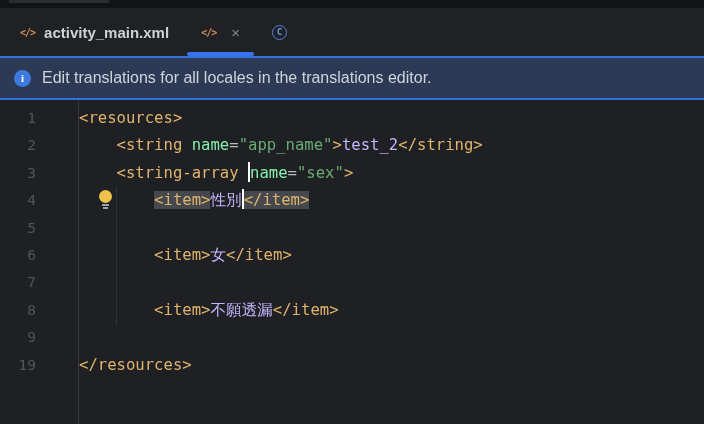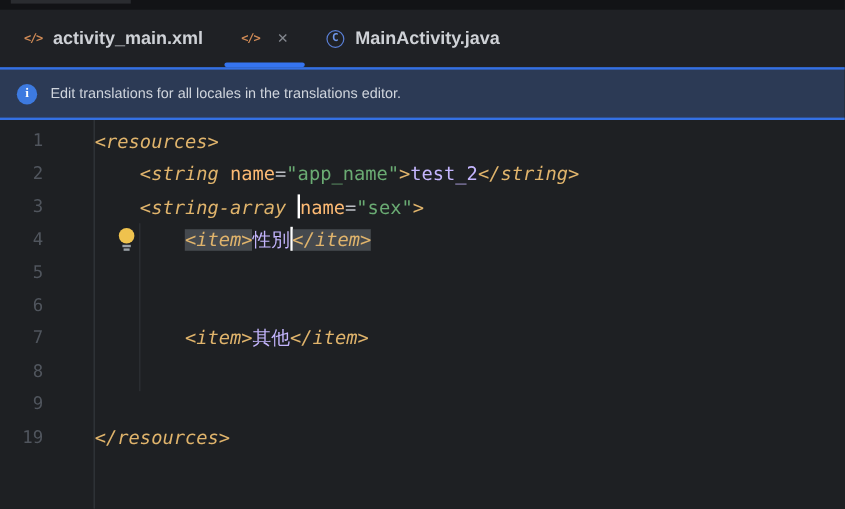--- a/index.html
+++ b/index.html
@@ -32,33 +32,33 @@
   .tab-underline{position:absolute;left:2px;right:2px;bottom:0;height:4px;
     background:#3574f0;border-radius:2px;}
   
   .banner{height:40px;background:#2c3a55;border-top:2px solid #3470e4;border-bottom:2px solid #3470e4;
     display:flex;align-items:center;padding-left:14px;gap:11px;}
   .info-icon{
     display:inline-flex;align-items:center;justify-content:center;flex:0 0 auto;
     width:17px;height:17px;border-radius:50%;background:#3d7ae0;
     color:#ffffff;font-size:11px;font-weight:bold;font-family:"Liberation Serif", serif;
   }
-  .banner-text{font-size:12px;color:#cfd4dc;}
+  .banner-text{font-size:16px;color:#cfd4dc;}
   
   .editor{position:relative;height:324px;background:#1e2023;}
   .gutter-sep{position:absolute;left:78px;top:0;bottom:0;width:1px;background:#34373c;}
   .indent-guide{position:absolute;left:116px;top:86px;height:140px;width:1px;background:#2e3136;}
   .lines{position:relative;padding-top:5px;
     font-family:"DejaVu Sans Mono", monospace;font-size:15.6px;line-height:27.4px;}
   .line{position:relative;height:27.4px;white-space:pre;}
   .ln{position:absolute;left:0;top:0;width:36px;text-align:right;
       color:#50555d;font-size:14.5px;}
   .code{margin-left:79px;}
-  .sg-tag{color:#e0b46c;font-style:italic;}
-  .sg-attr{color:#fdba74;}
+  .sg-tag{color:#e0b46c;}
+  .sg-attr{color:#86efac;}
   .sg-op{color:#bcbec4;}
   .sg-str{color:#6aab73;}
   .sg-txt{color:#c4b5fd;}
   .sg-hl{background:#45494e;}
   .caret{display:inline-block;width:2px;height:20px;background:#ffffff;
     vertical-align:-4px;margin:0;}
   .bulb{position:absolute;left:97px;top:3px;width:16px;height:21px;}
   .bulb-globe{width:13px;height:13px;border-radius:50%;background:#efc24e;margin:0 auto;}
   .bulb-base{width:7px;height:2px;background:#9aa0a6;margin:1px auto 0;}
   .bulb-base2{width:5px;height:2px;background:#9aa0a6;margin:1px auto 0;}
@@ -75,37 +75,36 @@
     <span class="file-icon">&lt;/&gt;</span>
     <span class="tab-label">activity_main.xml</span>
   </div>
   <div class="tab active">
     <span class="file-icon">&lt;/&gt;</span>
     <span class="close-icon">×</span>
     <div class="tab-underline"></div>
   </div>
   <div class="tab">
     <span class="class-icon">C</span>
-    <span class="tab-label">MainActivity.java</span>
   </div>
 </div>
 
 <div class="banner">
   <span class="info-icon">i</span>
   <span class="banner-text">Edit translations for all locales in the translations editor.</span>
 </div>
 
 <div class="editor">
   <div class="gutter-sep"></div>
   <div class="indent-guide"></div>
   <div class="lines" id="lines">
       <div class="line"><span class="ln">1</span><span class="code"><span class="sg-tag">&lt;resources&gt;</span></span></div>
       <div class="line"><span class="ln">2</span><span class="code"><span class="sg-tag">    &lt;string </span><span class="sg-attr">name</span><span class="sg-op">=</span><span class="sg-str">"app_name"</span><span class="sg-tag">&gt;</span><span class="sg-txt">test_2</span><span class="sg-tag">&lt;/string&gt;</span></span></div>
       <div class="line"><span class="ln">3</span><span class="code"><span class="sg-tag">    &lt;string-array </span><span class="caret"></span><span class="sg-attr">name</span><span class="sg-op">=</span><span class="sg-str">"sex"</span><span class="sg-tag">&gt;</span></span></div>
       <div class="line"><span class="ln">4</span><span class="bulb"><span class="bulb-globe" style="display:block"></span><span class="bulb-base" style="display:block"></span><span class="bulb-base2" style="display:block"></span></span><span class="code"><span class="sg-txt">        </span><span class="sg-tag sg-hl">&lt;item&gt;</span><span class="sg-txt">性別</span><span class="caret"></span><span class="sg-tag sg-hl">&lt;/item&gt;</span></span></div>
       <div class="line"><span class="ln">5</span></div>
-      <div class="line"><span class="ln">6</span></div>
-      <div class="line"><span class="ln">7</span><span class="code"><span class="sg-txt">        </span><span class="sg-tag">&lt;item&gt;</span><span class="sg-txt">其他</span><span class="sg-tag">&lt;/item&gt;</span></span></div>
-      <div class="line"><span class="ln">8</span></div>
+      <div class="line"><span class="ln">6</span><span class="code"><span class="sg-txt">        </span><span class="sg-tag">&lt;item&gt;</span><span class="sg-txt">女</span><span class="sg-tag">&lt;/item&gt;</span></span></div>
+      <div class="line"><span class="ln">7</span></div>
+      <div class="line"><span class="ln">8</span><span class="code"><span class="sg-txt">        </span><span class="sg-tag">&lt;item&gt;</span><span class="sg-txt">不願透漏</span><span class="sg-tag">&lt;/item&gt;</span></span></div>
       <div class="line"><span class="ln">9</span></div>
       <div class="line"><span class="ln">19</span><span class="code"><span class="sg-tag">&lt;/resources&gt;</span></span></div>
     </div>
 </div>
 
 </body></html>

